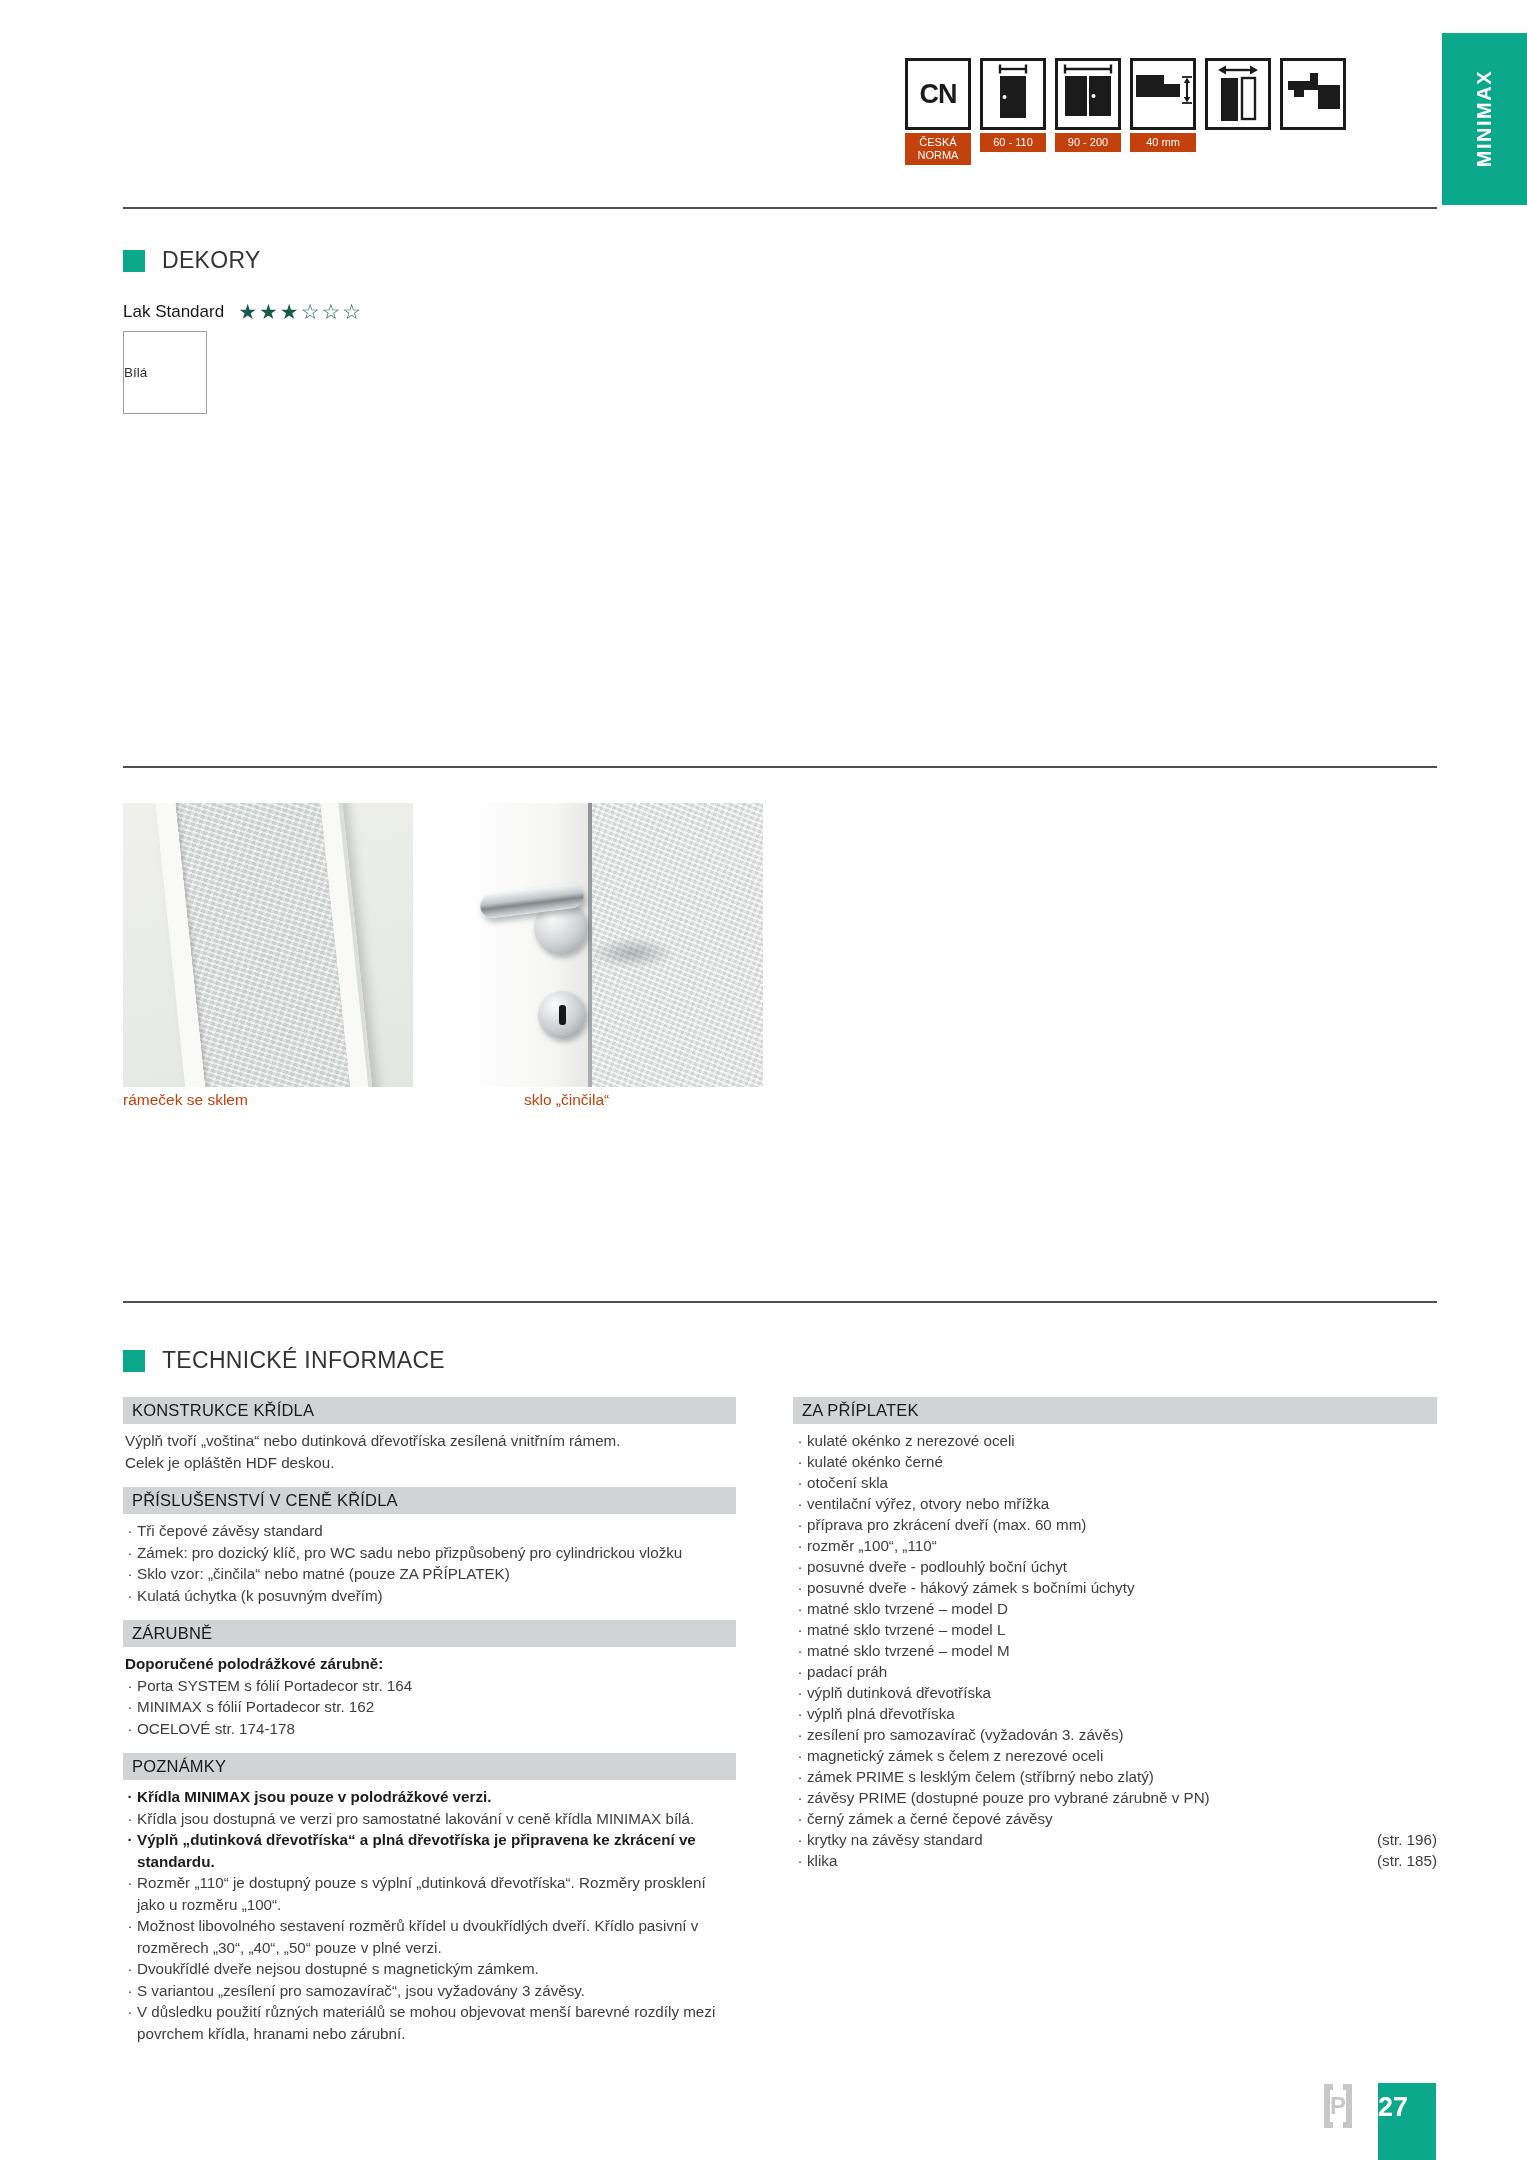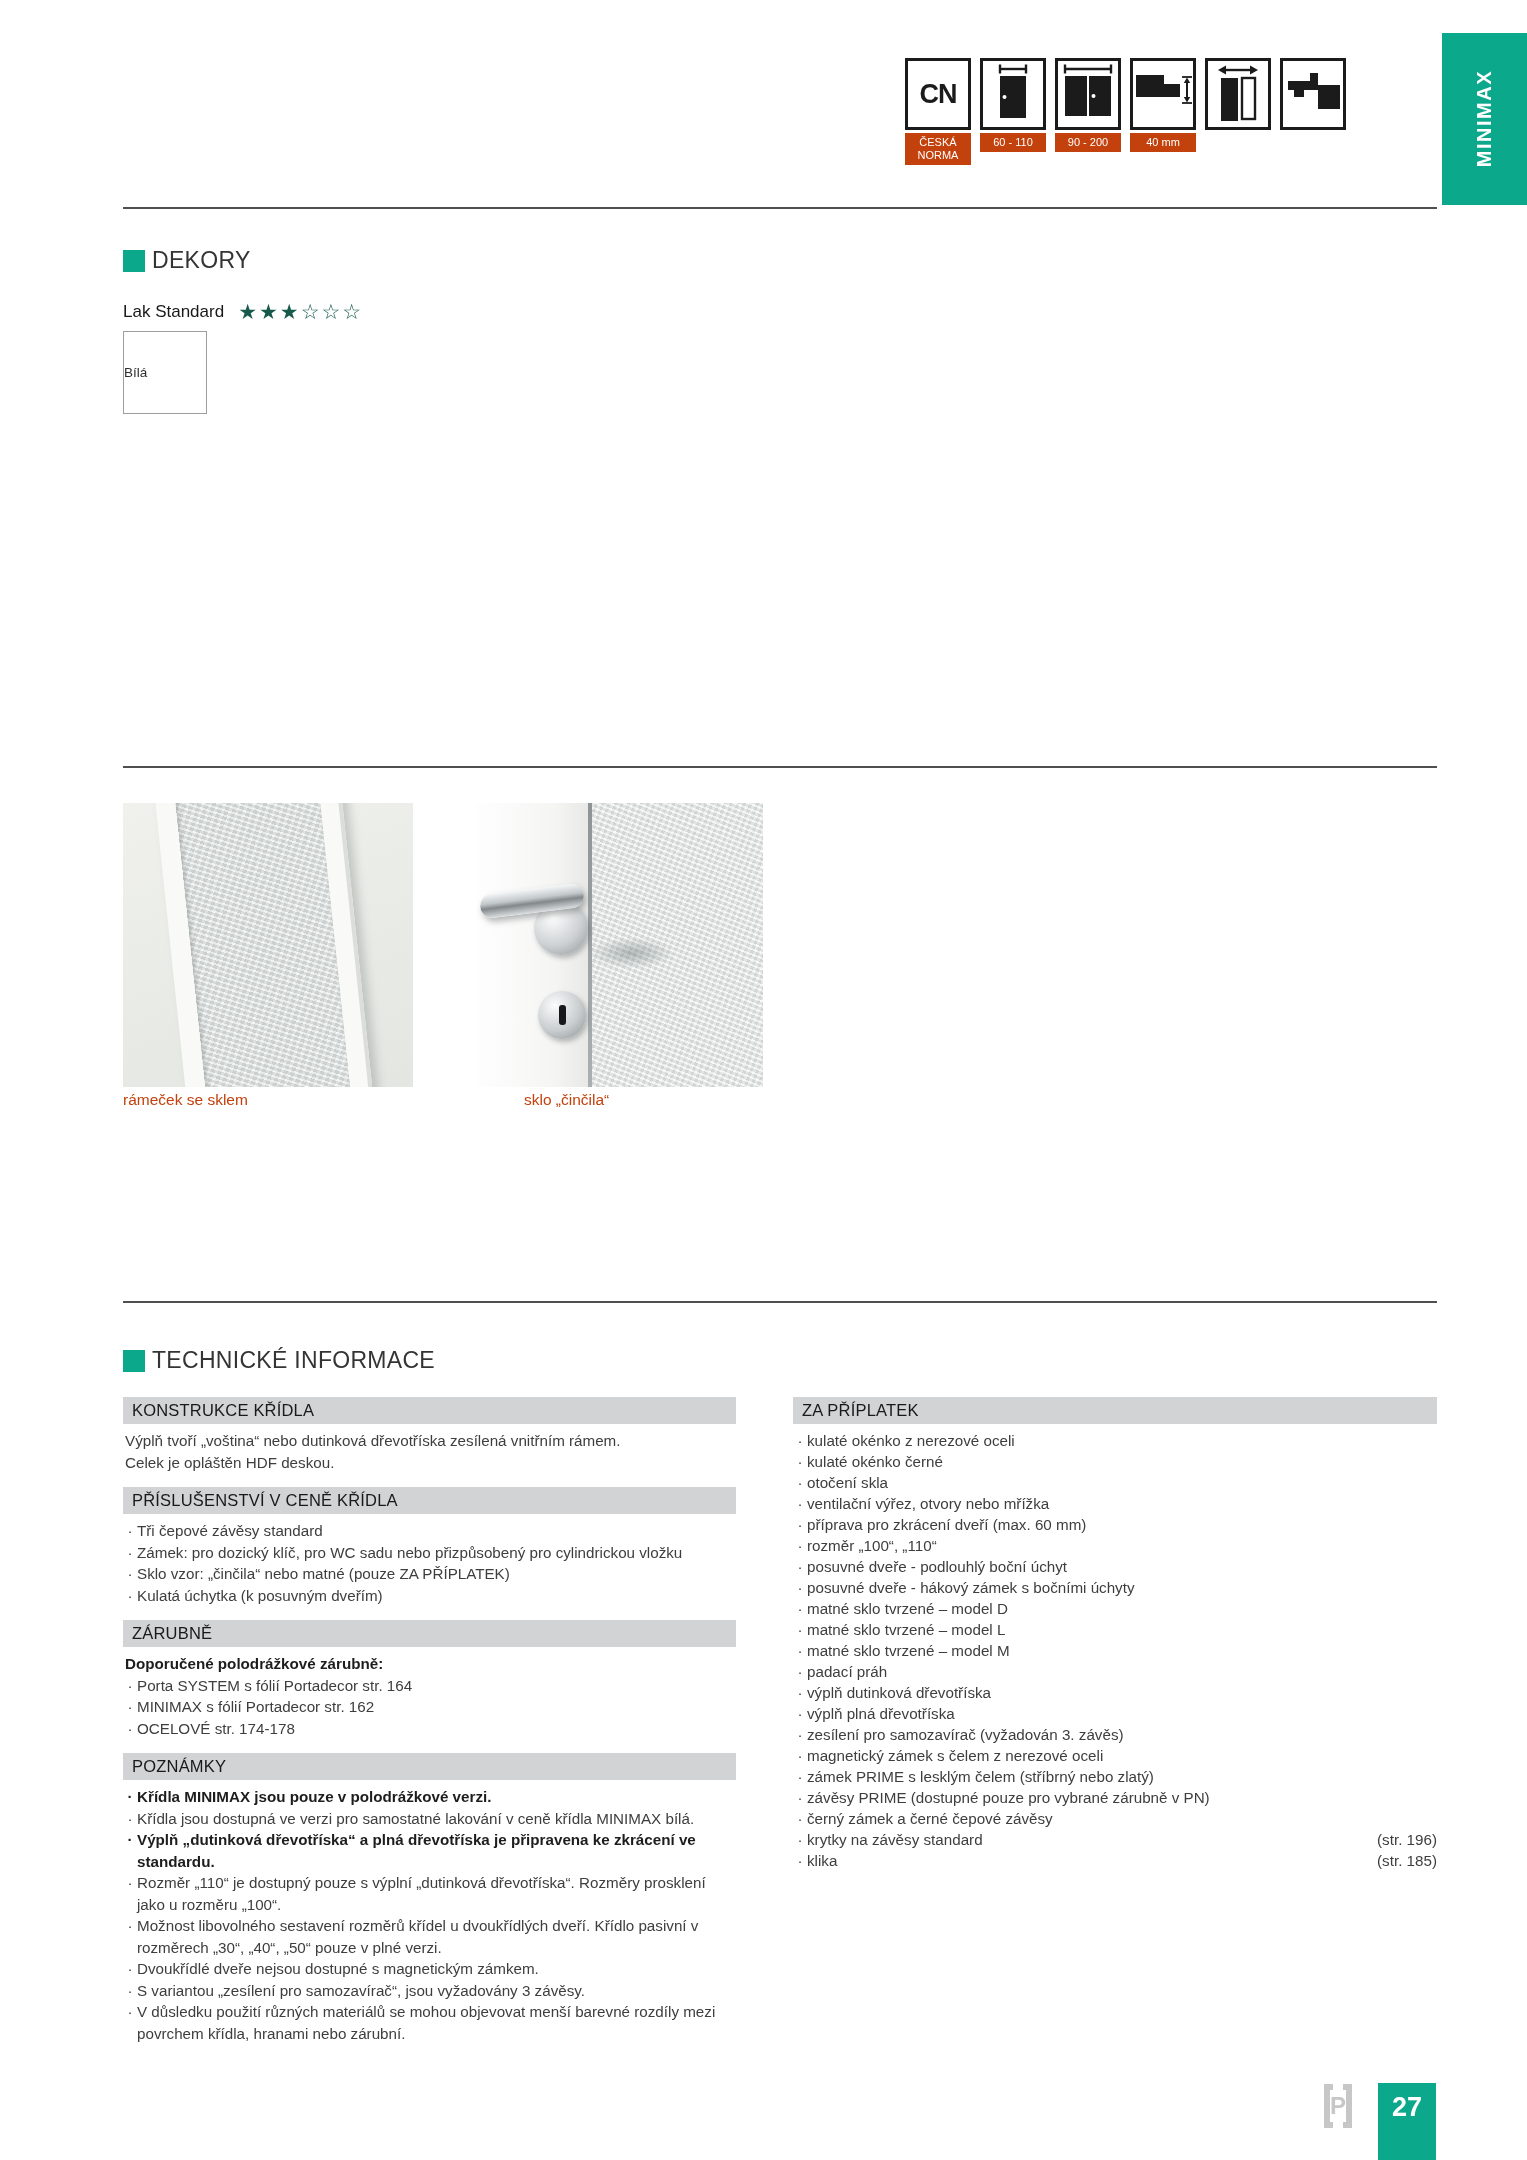--- a/index.html
+++ b/index.html
@@ -18,21 +18,21 @@
   
   #minimax-tab{position:absolute;left:1442px;top:33px;width:85px;height:172px;background:#0ca88c;
                display:flex;align-items:center;justify-content:center;}
   #minimax-tab span{writing-mode:vertical-rl;transform:rotate(180deg);color:#fff;font-weight:bold;
                     font-size:20px;letter-spacing:1.5px;}
 
   
   .rule{position:absolute;left:123px;width:1314px;height:2px;background:#4f4f4f;}
 
   
-  .section-header{position:absolute;left:123px;display:flex;align-items:center;gap:7px;}
+  .section-header{position:absolute;left:123px;display:flex;align-items:center;gap:17px;}
   .teal-sq{width:22px;height:22px;background:#0ca88c;}
   .section-title{font-size:23px;color:#343434;letter-spacing:0.3px;}
 
   
   #lak-row{position:absolute;left:123px;top:301px;display:flex;align-items:center;}
   #lak-row .lak-name{font-weight:normal;font-size:17px;color:#191919;}
   #star-rating{margin-left:14px;font-size:21px;letter-spacing:2px;color:#175a4c;line-height:1;}
   .star{color:#175a4c;}
 
   #swatch{position:absolute;left:123px;top:331px;width:84px;height:83px;border:1px solid #9e9e9e;
@@ -86,21 +86,21 @@
   .bullet-row{display:flex;font-size:15.2px;line-height:21.5px;color:#3e3e3e;}
   .bullet-row.bold{font-weight:bold;color:#1d1d1d;}
   .dot{width:14px;text-align:center;flex:0 0 14px;}
   .btext{flex:1 1 auto;}
   .ref{flex:0 0 auto;margin-left:auto;color:#3e3e3e;font-weight:normal;}
   #right-col .bullet-row{line-height:21px;}
 
   
   #porta-logo{position:absolute;left:1321px;top:2083px;}
   #page-box{position:absolute;left:1378px;top:2083px;width:58px;height:77px;background:#0ca88c;
-            color:#fff;font-size:27px;font-weight:bold;text-align:center;box-sizing:border-box;padding-top:9px;}
+            color:#fff;font-size:27px;font-weight:bold;text-align:left;box-sizing:border-box;padding-top:9px;}
 
   svg .ink{fill:#1b1b1b;}
   svg .stroke-ink{stroke:#1b1b1b;fill:none;}
 </style>
 </head>
 <body>
 
 <div id="page">
 
   <div id="icon-strip">

